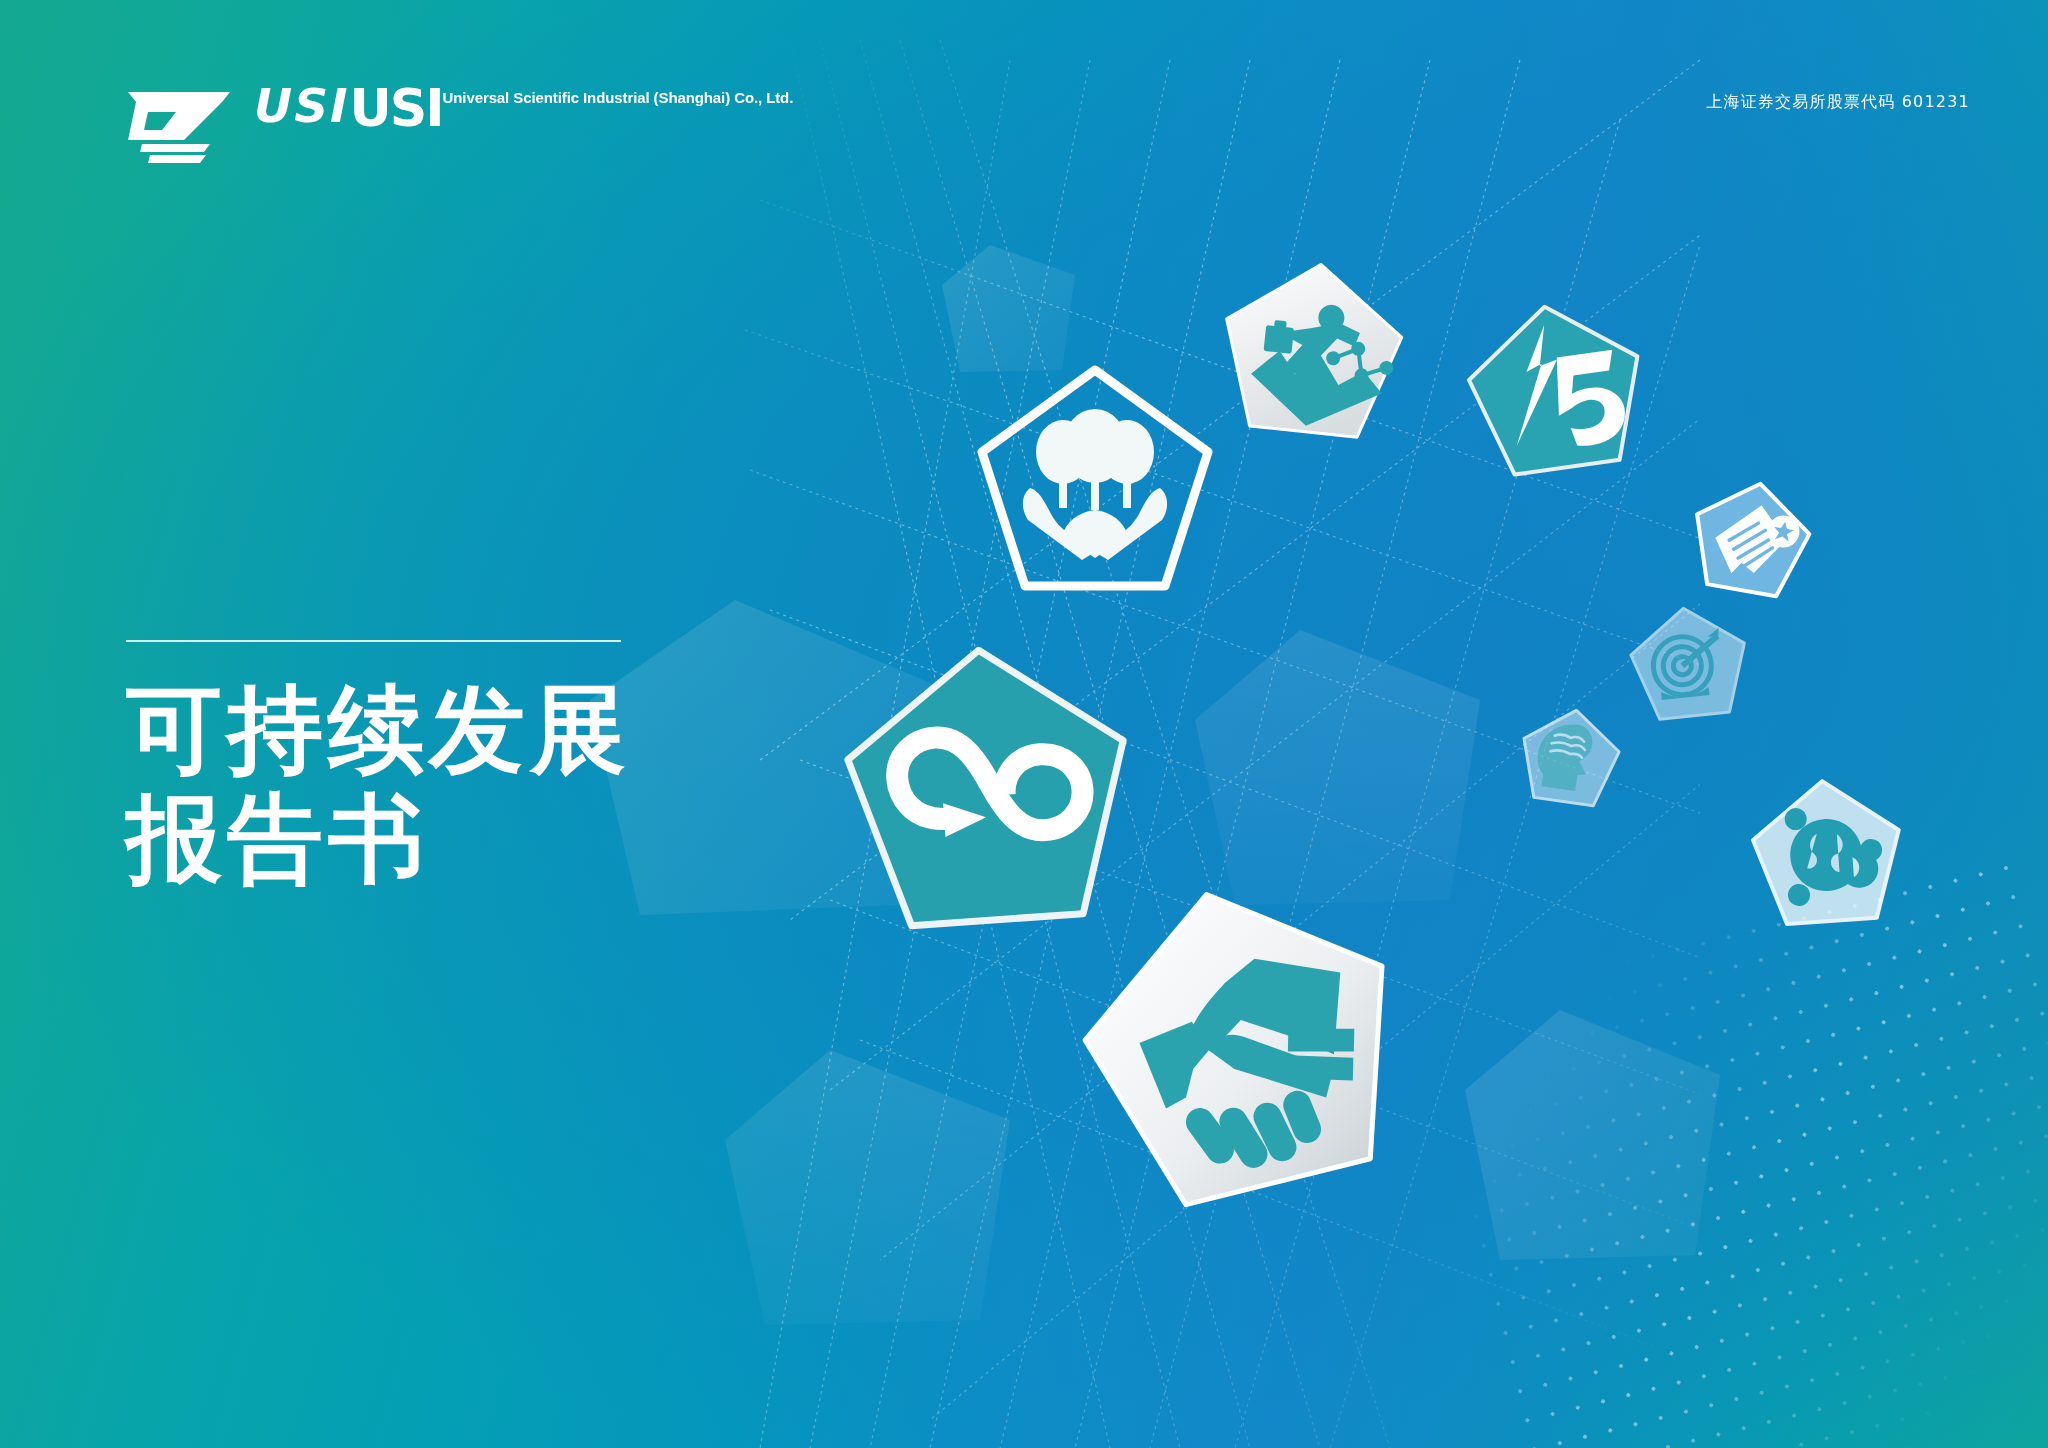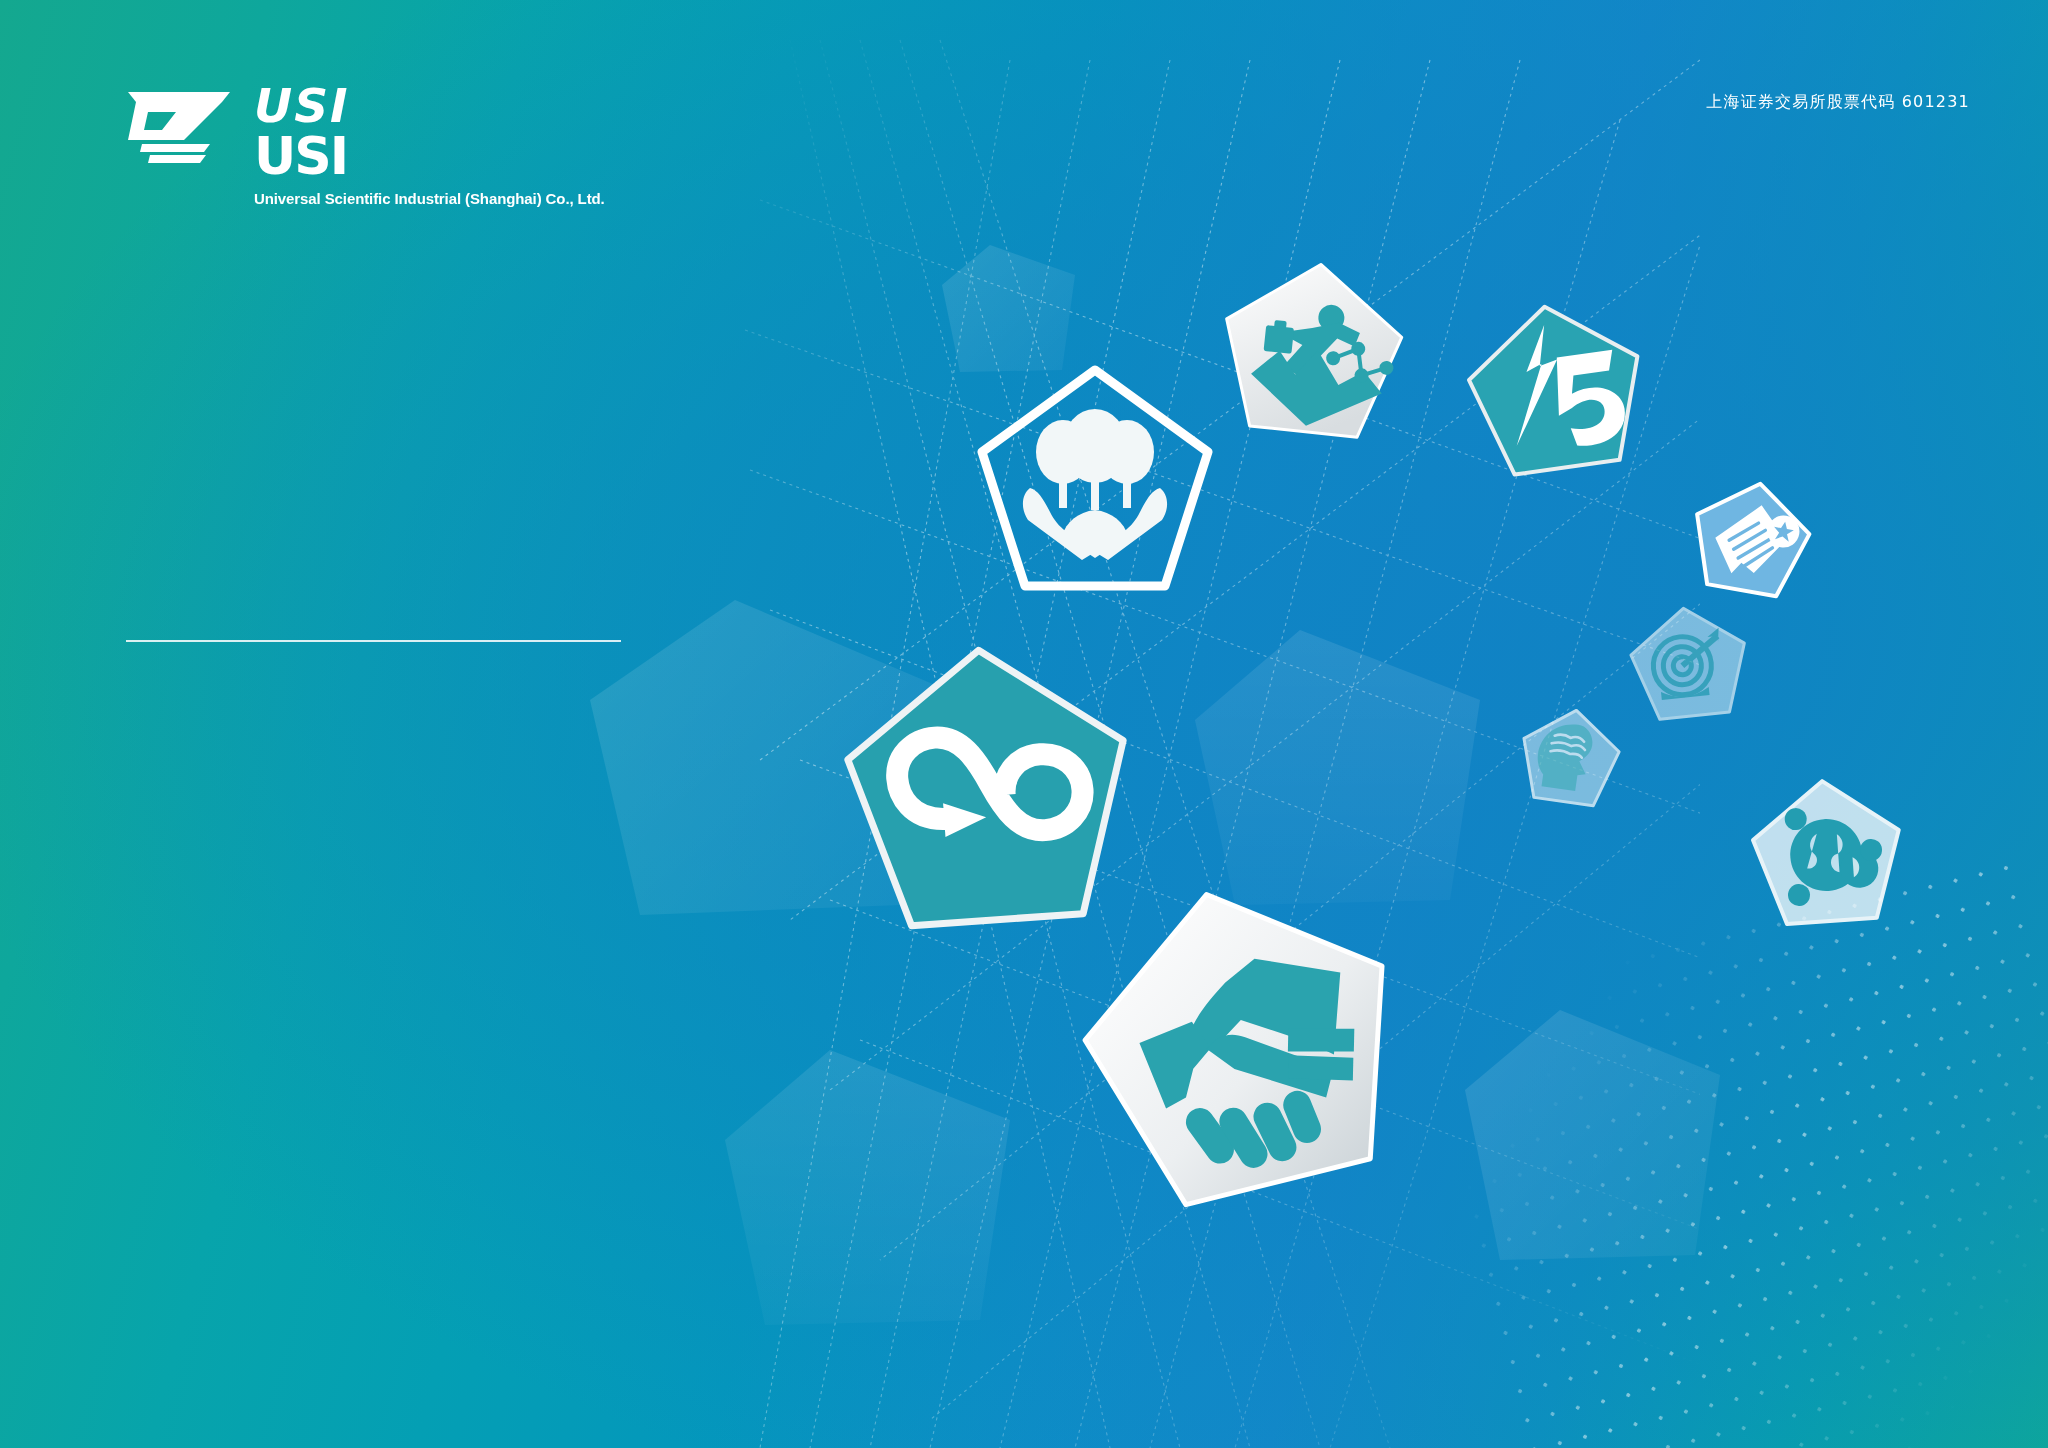--- a/index.html
+++ b/index.html
@@ -40,21 +40,21 @@
   }
 
   
   .header{position:absolute;top:0;left:0;right:0;height:190px;}
 
   .logo-block{
     position:absolute;left:126px;top:82px;
     display:flex;align-items:flex-start;gap:0;
   }
   .logo-mark{width:112px;height:78px;margin-top:4px;flex:none;}
-  .logo-text{margin-left:16px;display:flex;flex-direction:column;}
+  .logo-text{margin-left:16px;display:flex;flex-direction:row;}
   .logo-cn{
     color:#fff;font-size:47px;line-height:1.02;font-weight:700;
     font-family:"DejaVu Sans","Liberation Sans",sans-serif;
     letter-spacing:2px;white-space:nowrap;
     font-style:italic;
   }
   .logo-en{
     color:#fff;font-size:15px;font-weight:700;letter-spacing:-0.1px;
     margin-top:7px;white-space:nowrap;
   }
@@ -172,20 +172,22 @@
         </div>
         <div class="logo-en">Universal Scientific Industrial (Shanghai) Co., Ltd.</div>
       </div>
     </div>
 
     <div class="stock-code">上海证券交易所股票代码 601231</div>
   </div>
 
   <div class="title-block">
     <div class="title-rule"></div>
+    <div class="title-main">可持续发展
+报告书</div>
   </div>
 
   <div class="penta" style="left:970px;top:360px;width:250px;height:240px;">
     <svg viewBox="0 0 250 240" aria-hidden="true">
       <path d="M125 10 L238 92 L195 226 L55 226 L12 92 Z" fill="none" stroke="#ffffff" stroke-width="9" stroke-linejoin="round"></path>
       <g fill="#f2f7f8">
         <ellipse cx="93" cy="92" rx="27" ry="32"></ellipse>
         <ellipse cx="157" cy="92" rx="27" ry="32"></ellipse>
         <ellipse cx="125" cy="86" rx="32" ry="37"></ellipse>
         <rect x="89" y="120" width="8" height="28"></rect>

